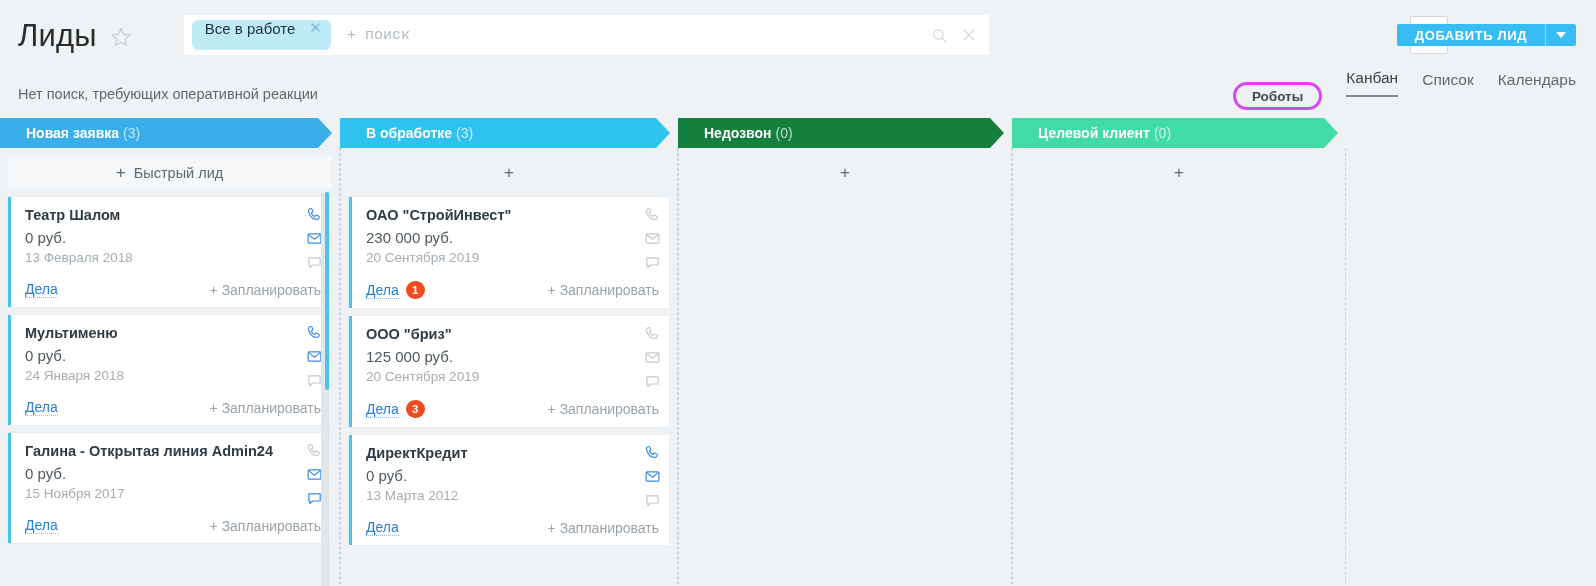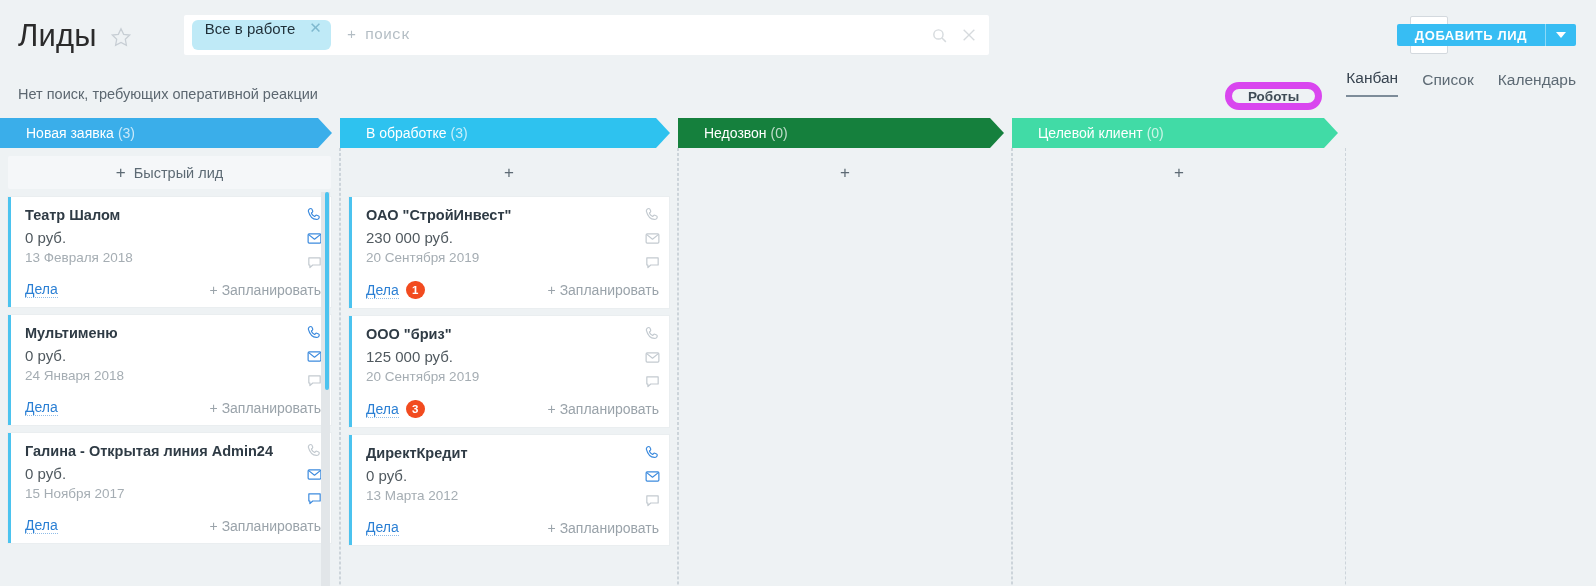--- a/index.html
+++ b/index.html
@@ -116,21 +116,21 @@
   .subbar-note { font-size: 14.5px; color: #5c6770; }
   .viewswitch {
     position: absolute;
     right: 20px;
     display: flex;
     align-items: flex-end;
     gap: 24px;
     height: 48px;
   }
   .robots-pill {
-    border: 7px solid #d946ef;
+    border: 3px solid #d946ef;
     border-radius: 16px;
     height: 28px;
     padding: 0 16px;
     display: flex; align-items: center;
     font-size: 13.5px; font-weight: bold; color: #3f4c56;
     cursor: pointer;
     margin-bottom: 8px;
   }
   .vtab {
     font-size: 15.5px; color: #5d6a74;
@@ -156,21 +156,21 @@
     height: 30px;
     margin: 0 8px 0 0;
     display: flex;
     align-items: center;
     padding-left: 11px;
     color: #fff;
     font-size: 14px;
     position: relative;
     clip-path: polygon(0 0, calc(100% - 14px) 0, 100% 50%, calc(100% - 14px) 100%, 0 100%);
   }
-  .col-head .cname { font-weight: normal; padding-left: 15px; }
+  .col-head .cname { font-weight: bold; padding-left: 15px; }
   .col-head .ccount { font-weight: normal; opacity: .72; margin-left: 4px; }
 
   .col-body {
     position: absolute;
     top: 30px; bottom: 0; left: 0; right: 0;
     border-left: 1px dashed #ccd4da;
     border-right: 1px dashed #ccd4da;
     padding: 8px 8px 0 8px;
     overflow: hidden;
   }

